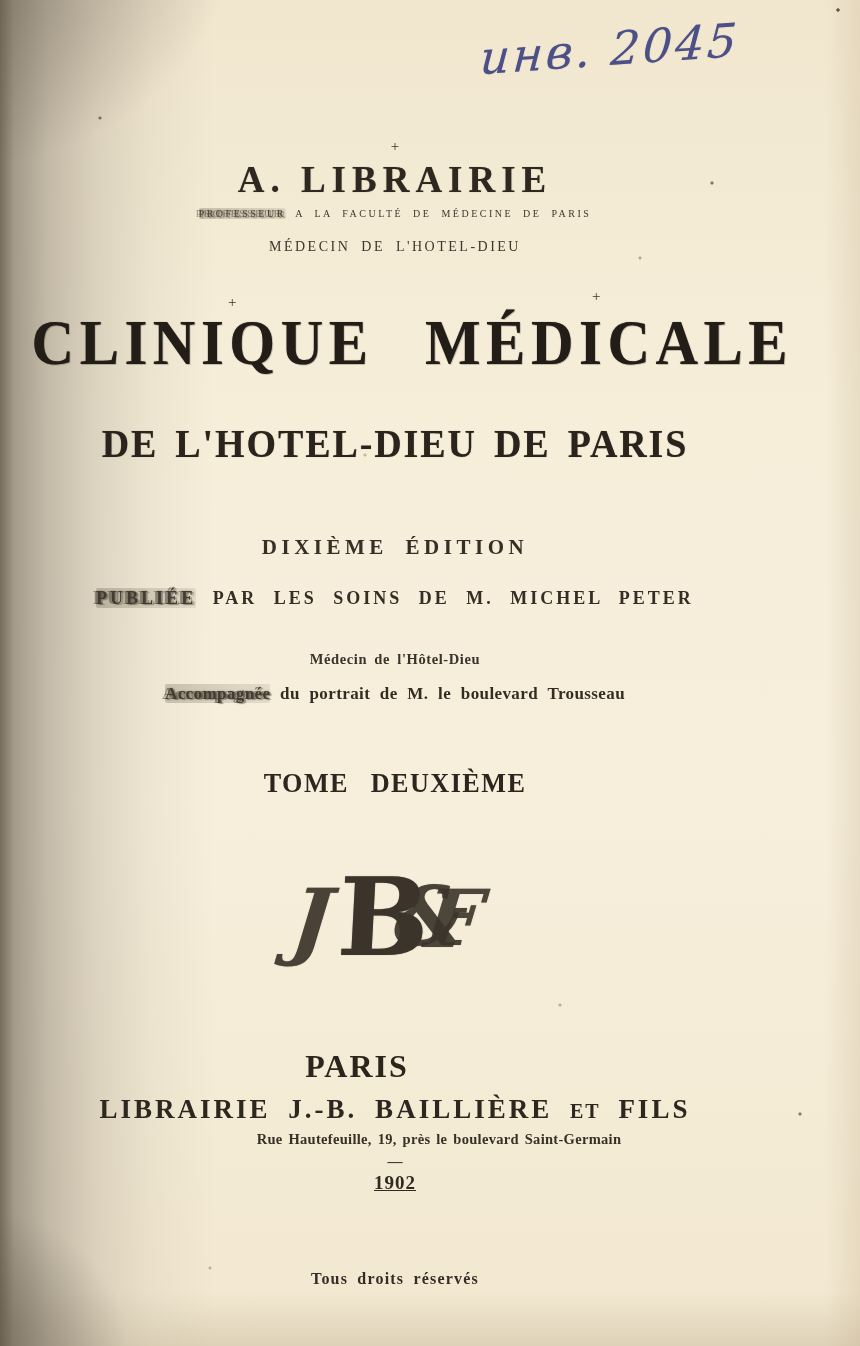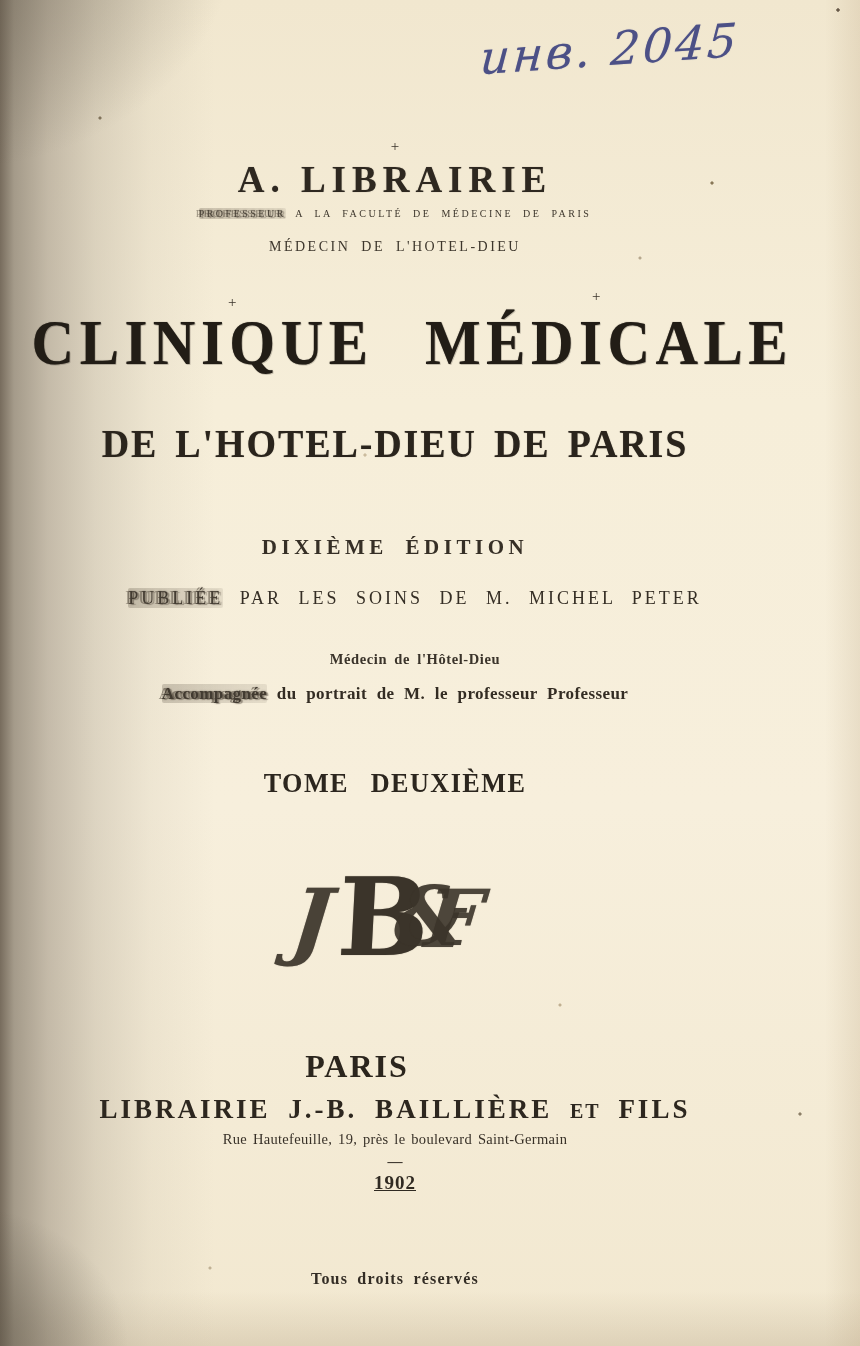--- a/index.html
+++ b/index.html
@@ -66,23 +66,23 @@
     text-shadow:0 0 1px rgba(34,29,22,.6), 1px 1px 0 rgba(34,29,22,.18);
     white-space:nowrap;
   }
   .sub-title{
     top:420px;font-size:40px;font-weight:600;letter-spacing:2px;word-spacing:6px;
     color:#2a241c;transform:scaleX(.95);transform-origin:center;
     text-shadow:0 0 1px rgba(42,36,28,.4);
     white-space:nowrap;
   }
   .edition{top:535px;font-size:21px;font-weight:600;letter-spacing:4.5px;word-spacing:8px;color:#362f26;}
-  .publiee{top:588px;font-size:18px;font-weight:400;letter-spacing:3px;word-spacing:9px;color:#352e25;white-space:nowrap;padding-left:20px;}
+  .publiee{top:588px;font-size:18px;font-weight:700;letter-spacing:3px;word-spacing:9px;color:#352e25;white-space:nowrap;}
   .editor-affil-1{top:629px;font-size:14.5px;font-weight:600;letter-spacing:.6px;word-spacing:3px;color:#3a332a;}
-  .editor-affil-2{top:651px;font-size:14.5px;font-weight:600;letter-spacing:.6px;word-spacing:3px;color:#3a332a;padding-left:20px;}
+  .editor-affil-2{top:651px;font-size:14.5px;font-weight:600;letter-spacing:.6px;word-spacing:3px;color:#3a332a;}
   .portrait-line{top:684px;font-size:17px;font-weight:700;letter-spacing:.4px;word-spacing:5px;color:#332c23;}
 
   .smudged{
     filter:blur(.7px);
     opacity:.92;
     text-shadow:-3px 0 0 rgba(70,60,48,.55), 2px 1px 1px rgba(70,60,48,.5), 0 0 2px rgba(70,60,48,.6);
     background:linear-gradient(90deg, rgba(82,72,58,.28), rgba(82,72,58,.12));
     border-radius:2px;
   }
 
@@ -95,21 +95,21 @@
   .monogram span{position:absolute;font-family:"DejaVu Serif", serif;font-weight:700;
     text-shadow:0 0 1px rgba(59,52,42,.5);}
   .mono-j{left:-6px;top:8px;font-size:84px;font-style:italic;transform:skewX(-6deg);opacity:.92;}
   .mono-b{left:40px;top:-8px;font-size:108px;transform:skewX(-3deg);}
   .mono-amp{left:96px;top:6px;font-size:82px;font-style:italic;opacity:.92;}
   .mono-f{left:128px;top:10px;font-size:80px;font-style:italic;transform:skewX(-6deg);opacity:.9;}
 
   .city{top:1048px;font-size:32px;font-weight:600;letter-spacing:2px;color:#2b251d;transform:translateX(-38px);}
   .publisher{top:1094px;font-size:27px;font-weight:600;letter-spacing:3px;word-spacing:8px;color:#2d271f;white-space:nowrap;}
   .publisher .small-et{font-size:20px;letter-spacing:2px;text-align:right;}
-  .address{top:1131px;font-size:14.5px;font-weight:400;letter-spacing:.3px;word-spacing:2px;color:#373027;}
+  .address{top:1131px;font-size:14.5px;font-weight:700;letter-spacing:.3px;word-spacing:2px;color:#373027;padding-left:44px;}
   .divider{top:1153px;font-size:15px;font-weight:700;color:#332d25;}
   .year{top:1172px;font-size:19px;font-weight:600;letter-spacing:1px;color:#302a22;text-decoration:underline;}
   .rights{top:1230px;font-size:16px;font-weight:700;letter-spacing:1.2px;word-spacing:4px;color:#332d25;margin-top:40px;}
 </style>
 </head>
 <body>
 
 <div class="page">
 
   <div class="handwriting">инв. 2045</div>
@@ -129,21 +129,21 @@
 
   <div class="abs sub-title">DE L'HOTEL-DIEU DE PARIS</div>
 
   <div class="abs edition">DIXIÈME ÉDITION</div>
 
   <div class="abs publiee"><span class="smudged">PUBLIÉE</span><span> PAR LES SOINS DE M. MICHEL PETER</span></div>
 
 
   <div class="abs editor-affil-2">Médecin de l'Hôtel-Dieu</div>
 
-  <div class="abs portrait-line"><span class="smudged">Accompagnée</span><span> du portrait de M. le professeur Professeur</span></div>
+  <div class="abs portrait-line"><span class="smudged">Accompagnée</span><span> du portrait de M. le boulevard Trousseau</span></div>
 
   <div class="abs volume">TOME DEUXIÈME</div>
 
   <div class="monogram">
     <span class="mono-j">J</span>
     <span class="mono-b">B</span>
     <span class="mono-amp">&amp;</span>
     <span class="mono-f">F</span>
   </div>
 

